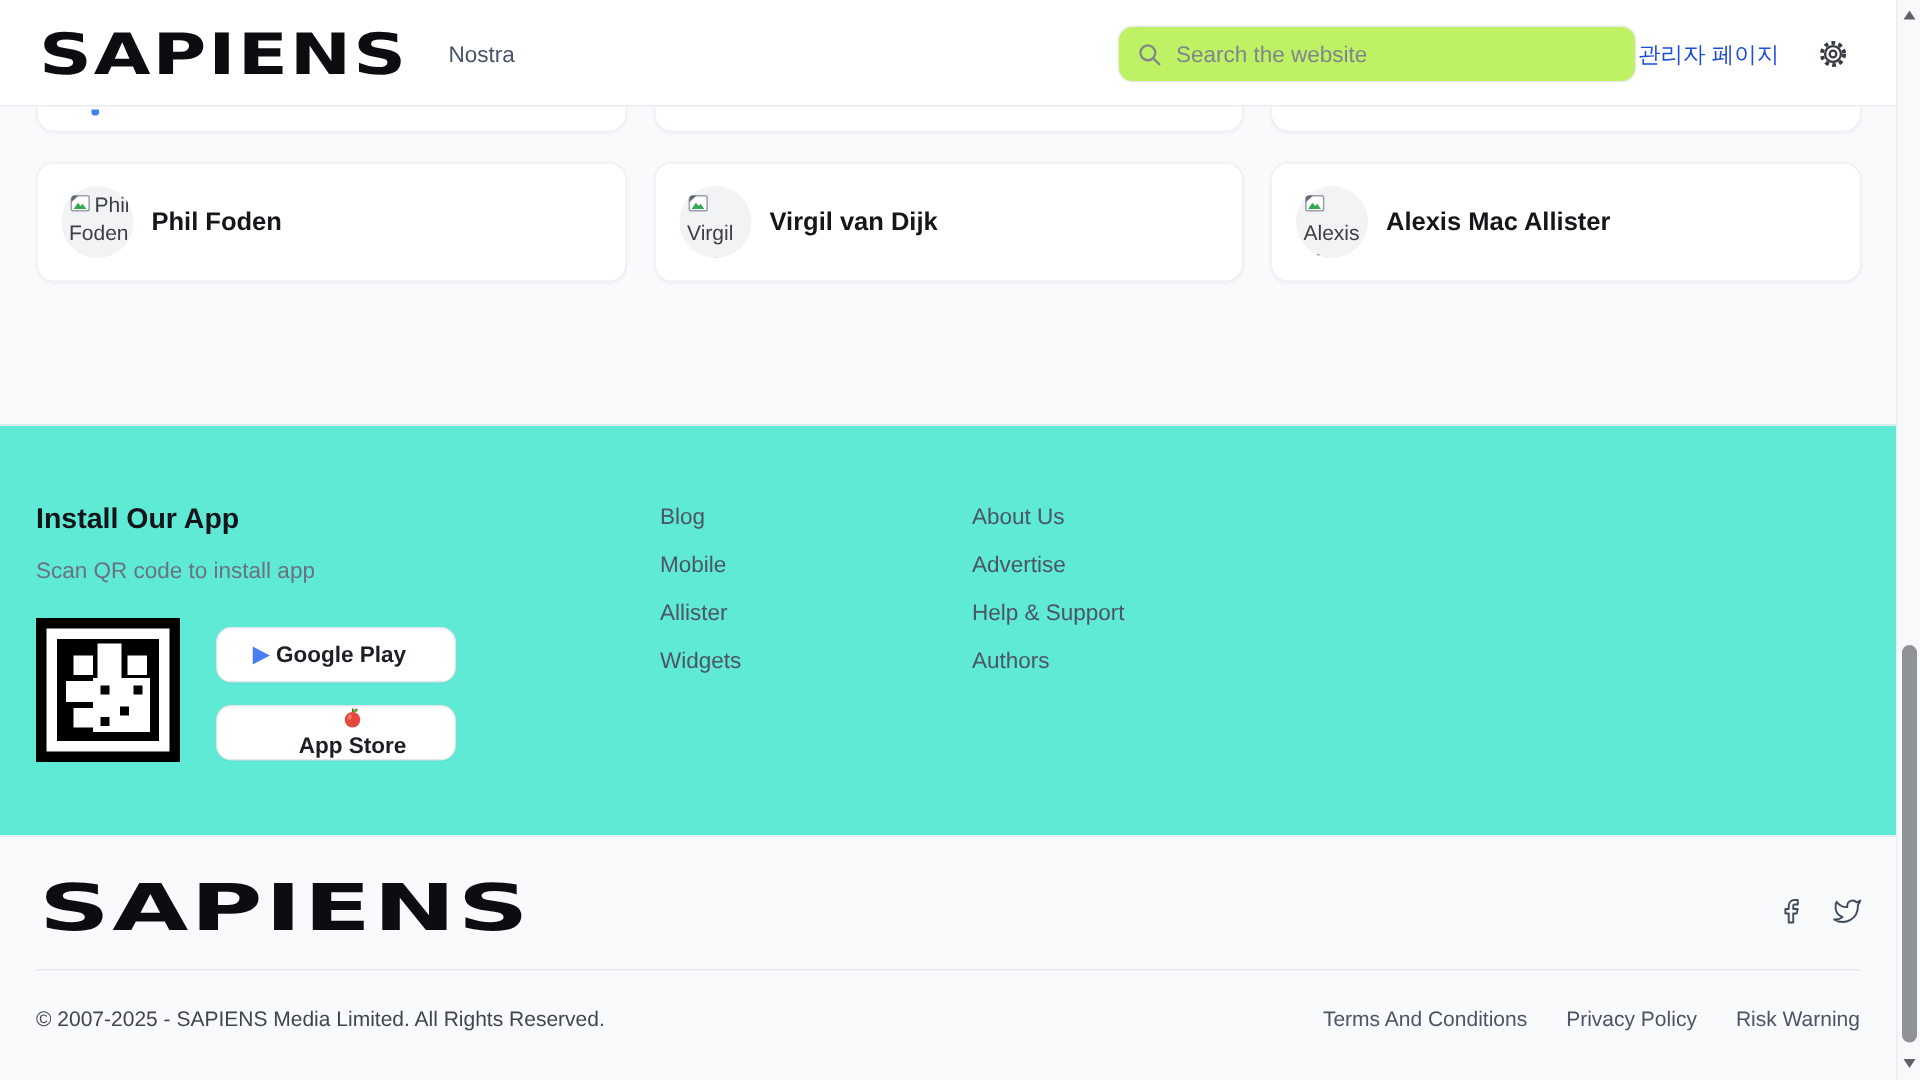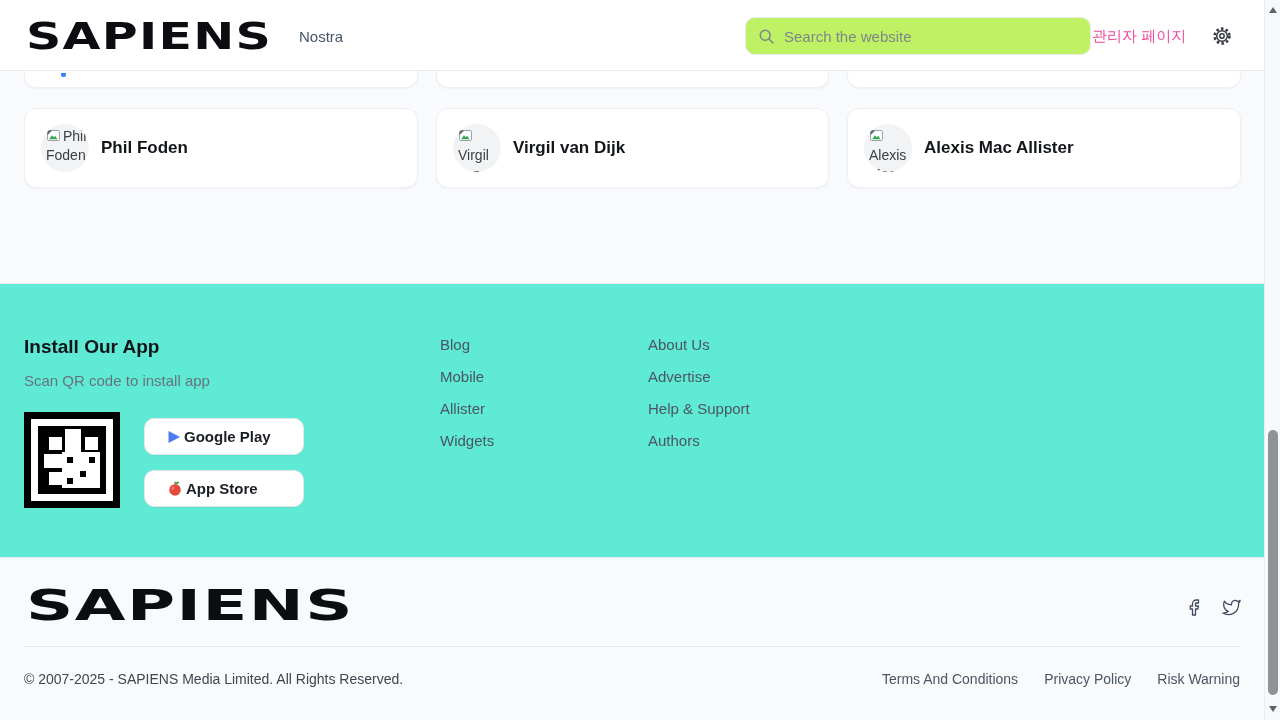--- a/index.html
+++ b/index.html
@@ -22,21 +22,21 @@
   .search-box {
     position:absolute; left:745px; top:17px; width:346px; height:38px;
     background:#bef264; border:1px solid #e9ebee; border-radius:10px;
     display:flex; align-items:center; padding:0 12px; gap:9px;
   }
   .search-box input {
     border:none; outline:none; background:transparent; flex:1;
     font-size:15px; color:#343a40; font-family:inherit;
   }
   .search-box input::placeholder { color:#80868b; }
-  .admin-link { position:absolute; left:1092px; top:27px; font-size:15px; font-weight:500; color:#ec4899; cursor:pointer; white-space:nowrap; }
+  .admin-link { position:absolute; left:1092px; top:27px; font-size:15px; font-weight:500; color:#1d4ed8; cursor:pointer; white-space:nowrap; }
   .gear-btn { position:absolute; left:1212px; top:26px; width:20px; height:20px; cursor:pointer; }
 
   
   .card, .partial-card {
     position:absolute; background:#ffffff; border:1px solid #edf0f4;
     border-radius:12px; box-shadow:0 1px 2px rgba(15,23,42,.04);
   }
   .partial-card { top:40px; height:48px; z-index:1; overflow:hidden; }
   .card { top:108px; height:80px; z-index:1; display:flex; align-items:center; padding-left:16px; gap:12px; cursor:pointer; }
   .c1 { left:24px;  width:394px; }
@@ -61,21 +61,21 @@
   .install-sub   { position:absolute; left:24px; top:88px; font-size:15px; color:#697380; }
   .qr { position:absolute; left:24px; top:128px; }
   .store-btn {
     position:absolute; left:144px; width:160px; height:37px;
     background:#ffffff; border:1px solid #e3e6ea; border-radius:10px;
     box-shadow:0 1px 1px rgba(15,23,42,.03);
     display:flex; align-items:center; padding-left:22px; gap:3px;
     font-size:15px; font-weight:600; color:#1b1f24; cursor:pointer;
   }
   .gp-btn { top:134px; }
-  .as-btn { top:186px; }
+  .as-btn { top:186px;flex-direction:column; }
 
   .link-col { position:absolute; top:53px; list-style:none; }
   .col-1 { left:440px; } .col-2 { left:648px; }
   .link-col li { font-size:15px; color:#4b5563; line-height:16px; margin-bottom:16px; cursor:pointer; white-space:nowrap; }
 
   
   .footer-bottom {
     position:absolute; top:557px; left:0; width:1264px; height:163px;
     background:#f8fafc; border-top:1px solid #e8ebee;
   }

